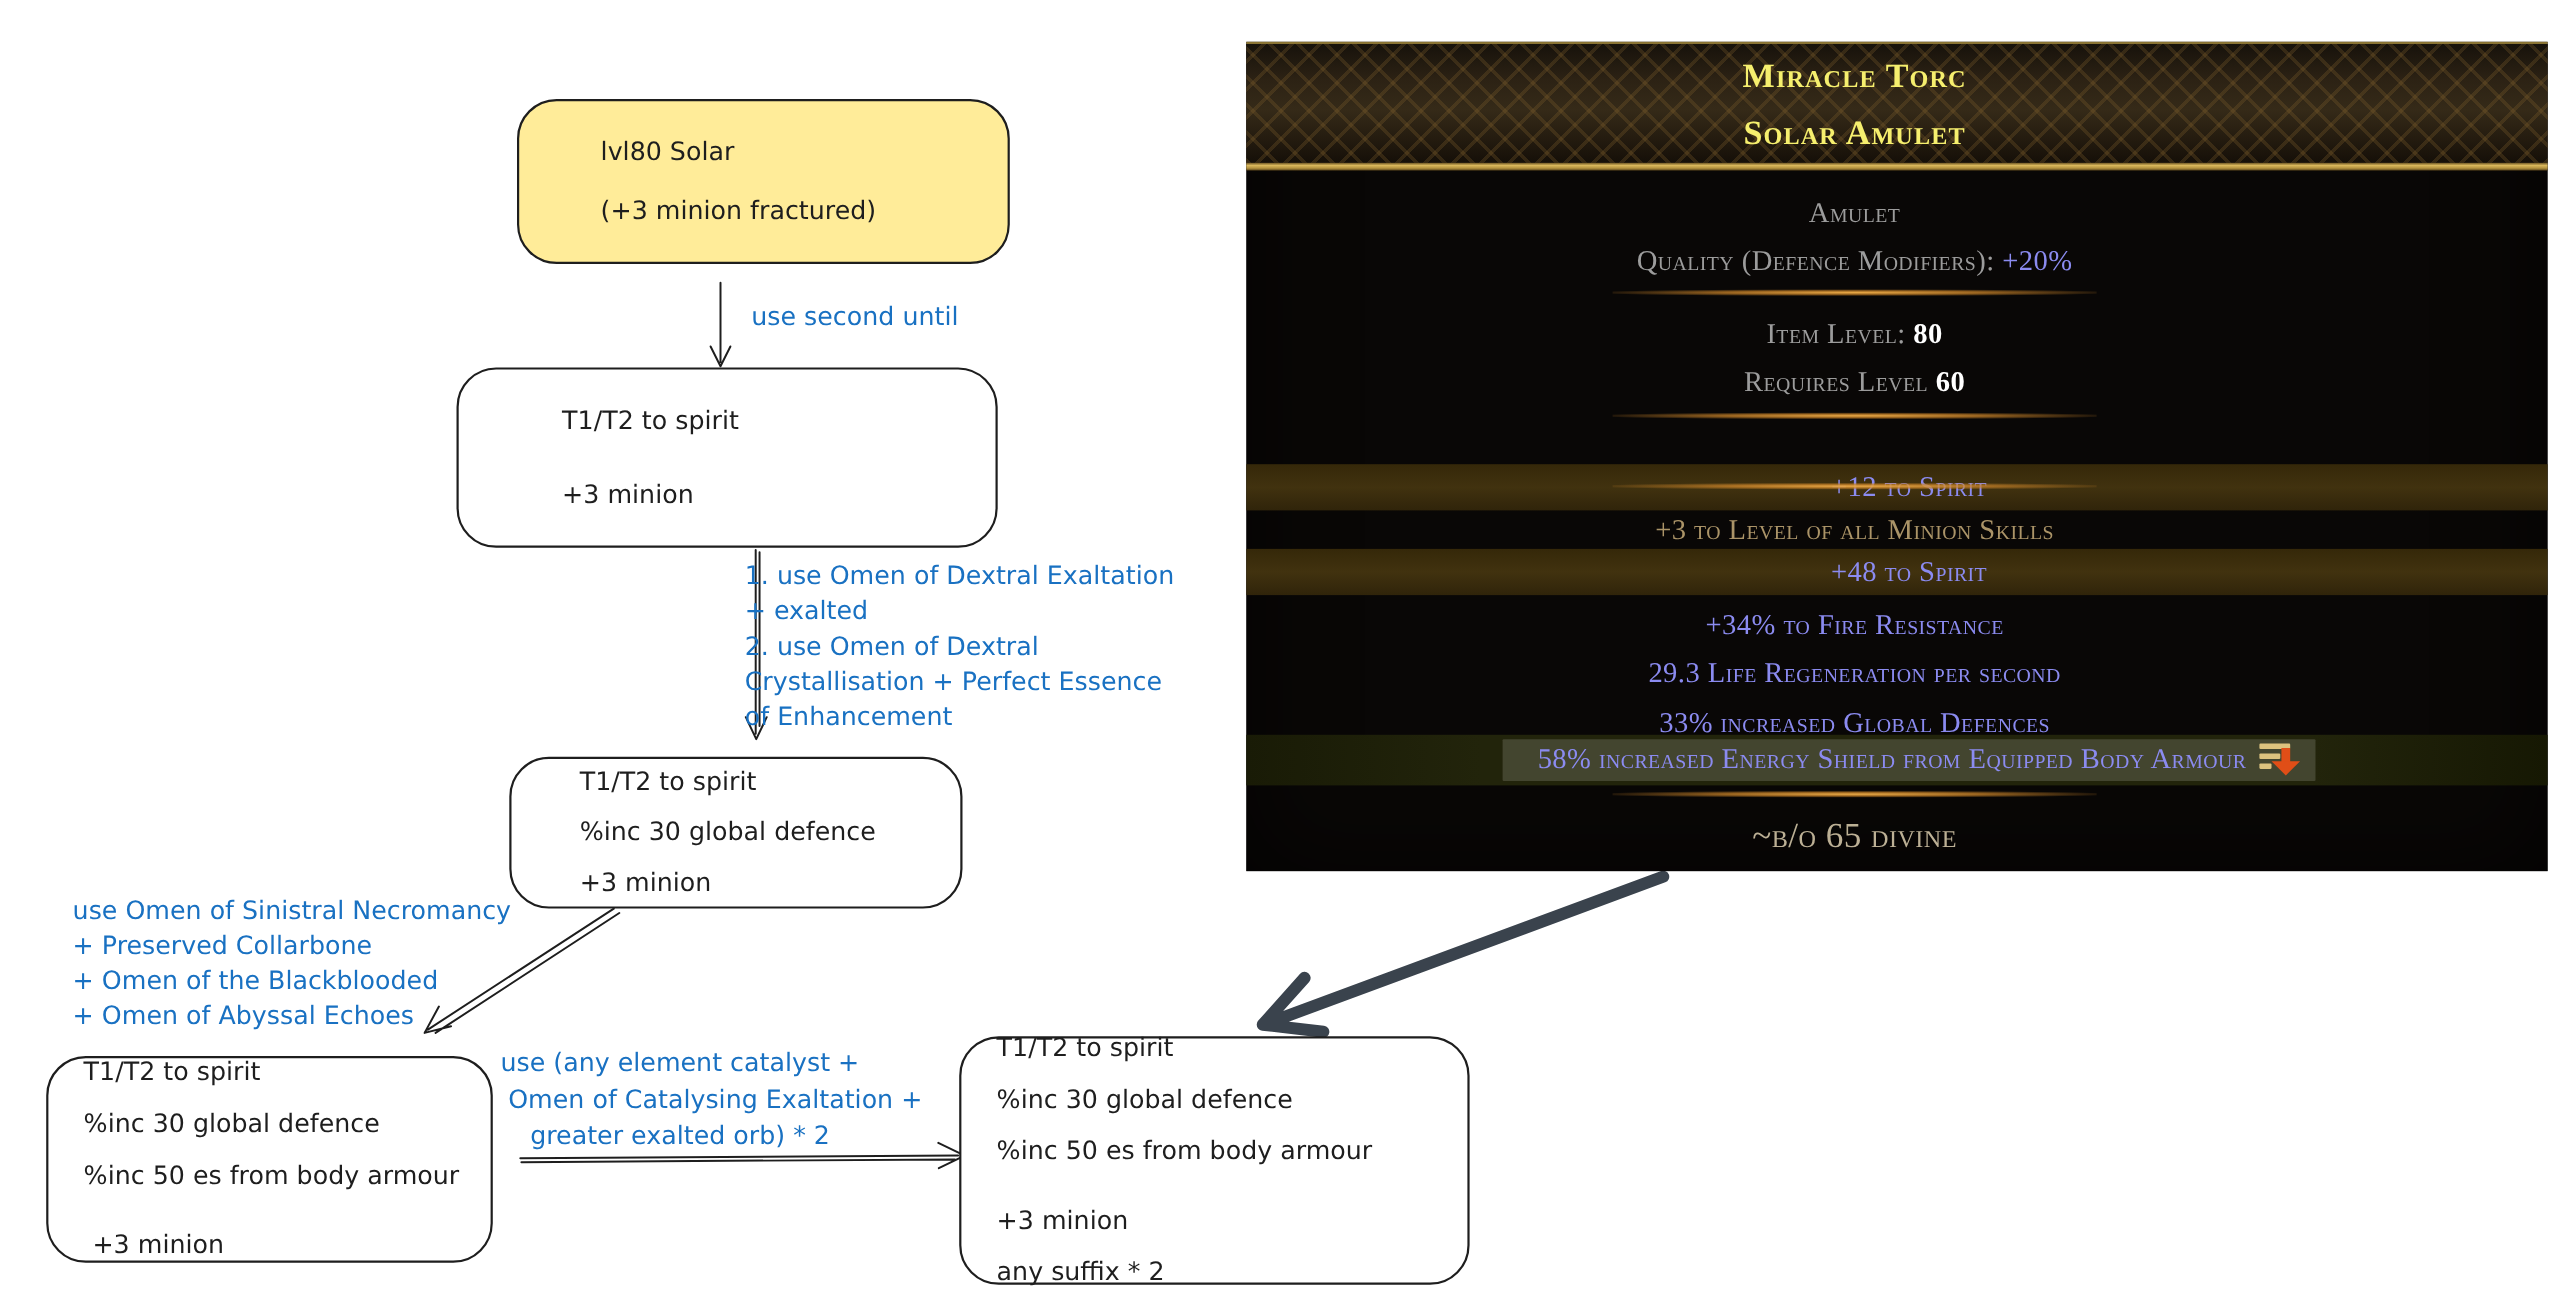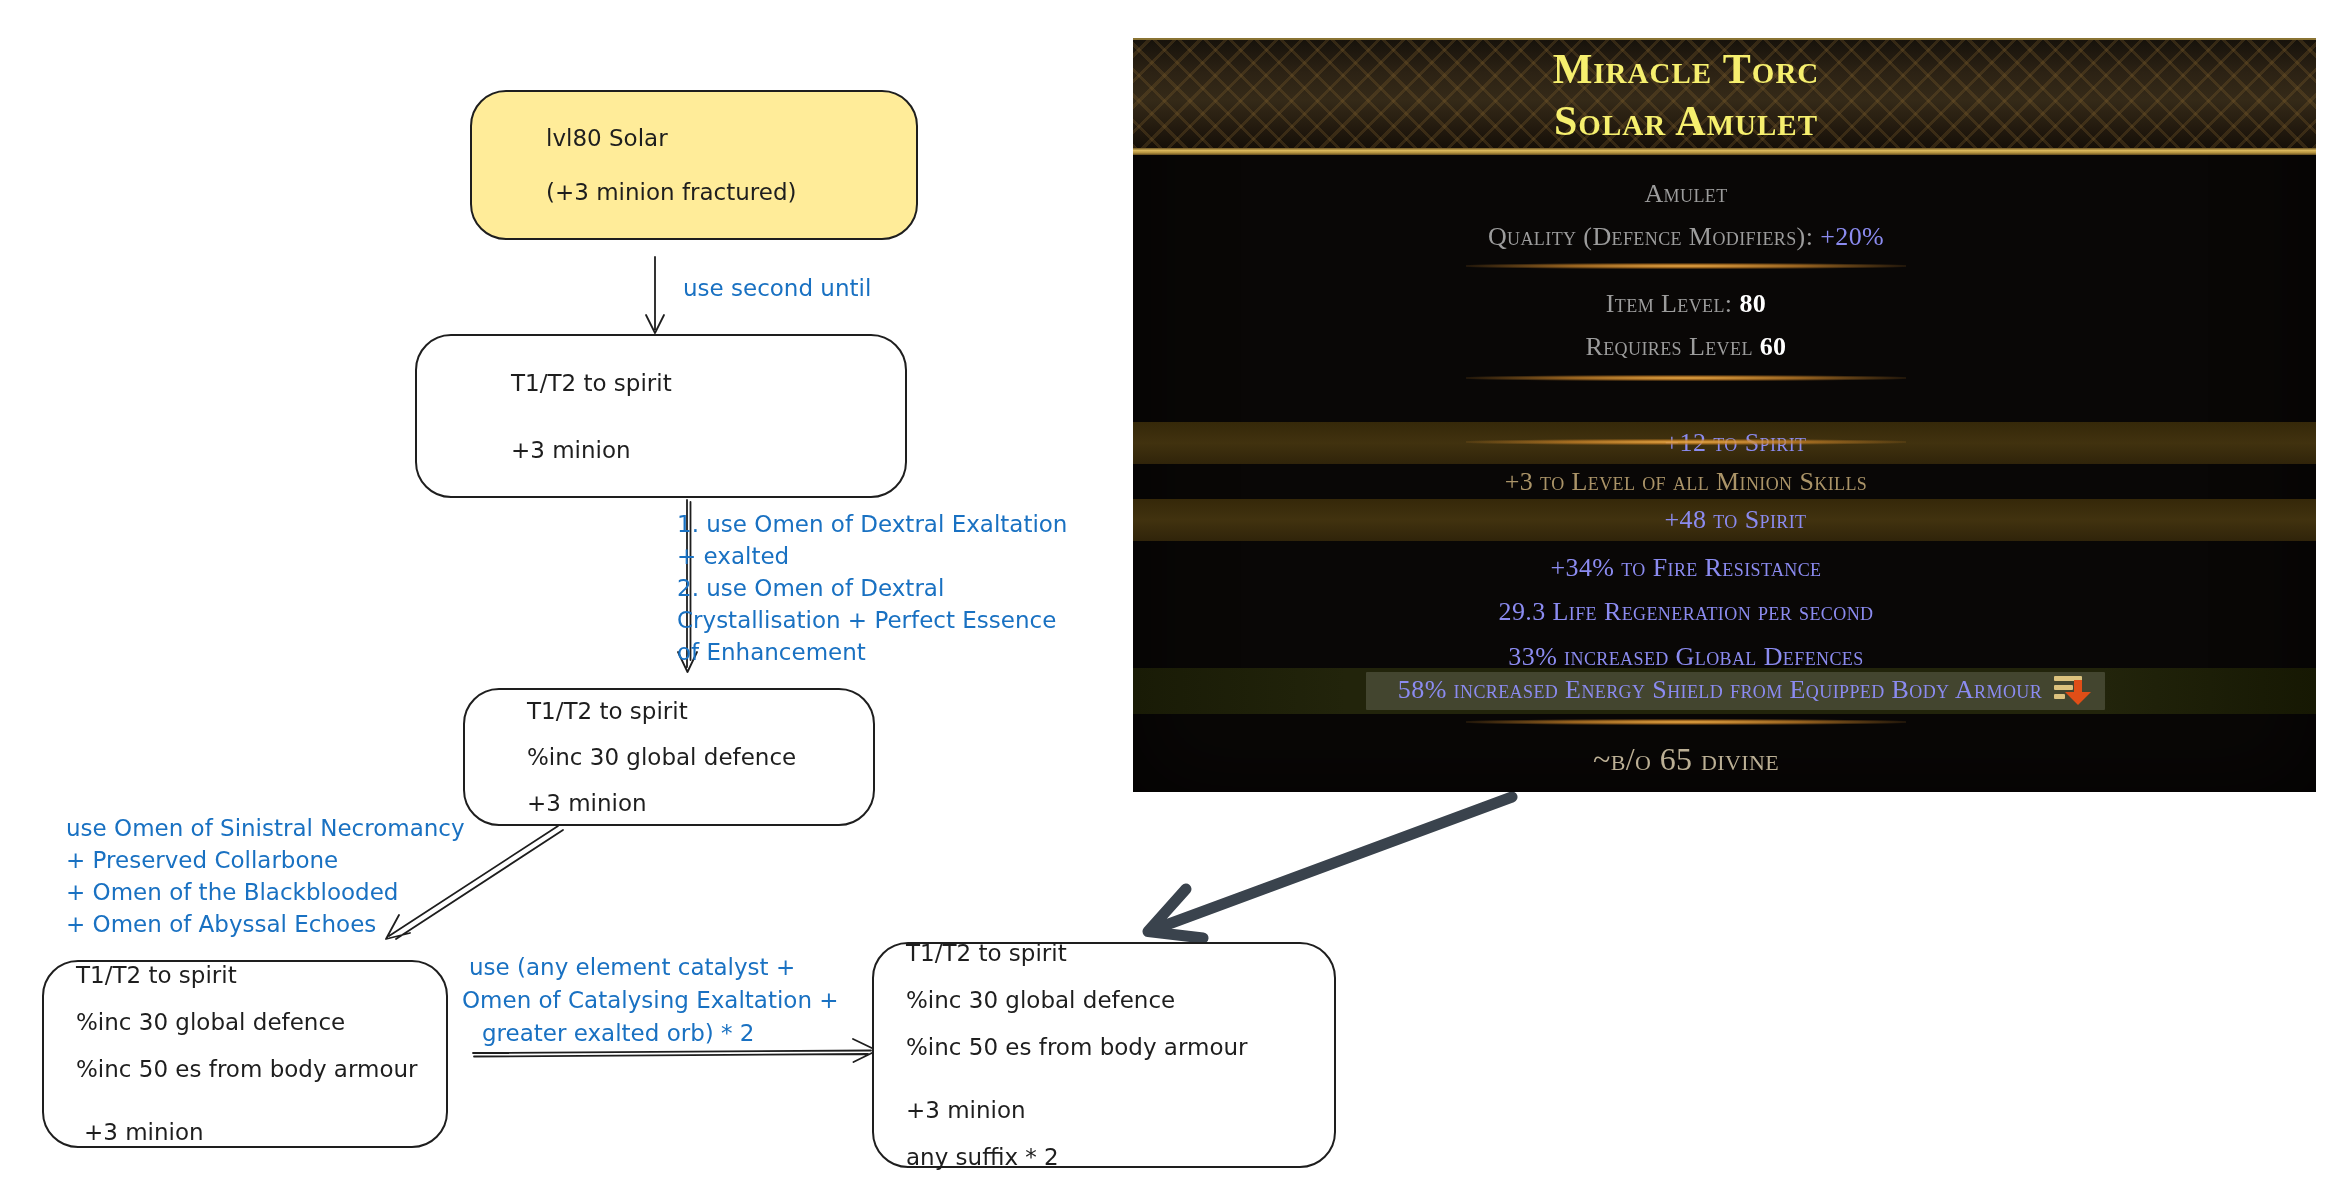--- a/index.html
+++ b/index.html
@@ -18,39 +18,39 @@
   #box-gd{left:463px;top:688px;width:412px;height:138px;padding-left:62px;line-height:30px;}
   #box-es{left:42px;top:960px;width:406px;height:188px;padding-left:32px;line-height:31px;}
   #box-final{left:872px;top:942px;width:464px;height:226px;padding-left:32px;line-height:31px;}
   .indent8{margin-left:8px;}
 
   .fc-note{position:absolute;color:#1971c2;font-size:23px;line-height:32px;white-space:nowrap;}
   #note-chaos{left:683px;top:272px;}
   #note-dextral{left:677px;top:508px;}
   #note-sinistral{left:66px;top:812px;}
   #note-catalyst{left:455px;top:951px;line-height:33px;}
-  #note-catalyst .ln:nth-child(1){margin-left:14px;}
+  #note-catalyst .ln:nth-child(1){}
   #note-catalyst .ln:nth-child(2){margin-left:7px;}
   #note-catalyst .ln:nth-child(3){margin-left:27px;}
 
   svg.wires{position:absolute;left:0;top:0;pointer-events:none;}
 
   
   .tt{position:absolute;left:1133px;top:38px;width:1183px;height:752px;background:#090706;
       font-family:"Liberation Serif",serif;font-variant:small-caps;border-top:2px solid #8a7434;
       box-shadow:inset 0 0 90px rgba(0,0,0,0.65);}
   .tt-header{position:absolute;left:0;top:0;width:100%;height:108px;
       background:
         repeating-linear-gradient(45deg, rgba(128,96,44,0.28) 0 3px, rgba(0,0,0,0) 3px 18px),
         repeating-linear-gradient(-45deg, rgba(128,96,44,0.28) 0 3px, rgba(0,0,0,0) 3px 18px),
         linear-gradient(180deg,#17120b 0%,#2c2214 30%,#352a18 55%,#241b0f 80%,#150f08 100%);}
   .tt-goldband{position:absolute;left:0;top:108px;width:100%;height:7px;
       background:linear-gradient(180deg,#6d5524 0%,#d9b75c 35%,#b3913e 70%,#5d471c 100%);}
   .tt-title{position:absolute;left:22px;width:1062px;text-align:center;color:#f6ef6e;
-      font-size:42px;line-height:36px;font-weight:600;letter-spacing:1px;white-space:nowrap;}
+      font-size:31px;line-height:36px;font-weight:600;letter-spacing:1px;white-space:nowrap;}
   #tt-title1{top:11px;} #tt-title2{top:63px;}
 
   .tt-line{position:absolute;left:22px;width:1062px;text-align:center;font-size:26px;line-height:34px;
       letter-spacing:0.4px;white-space:nowrap;}
   .grey{color:#9c9c9c;} .white-val{color:#ffffff;font-weight:700;}
   .mod{color:#8b8bf0;} .fractured{color:#ab9468;} .price{color:#bcb095;font-size:32px;}
 
   .tt-sep{position:absolute;left:333px;width:440px;height:6px;
       background:radial-gradient(ellipse at center,#eaa946 0%,rgba(200,130,40,0.75) 38%,rgba(120,70,15,0) 78%);}
 

